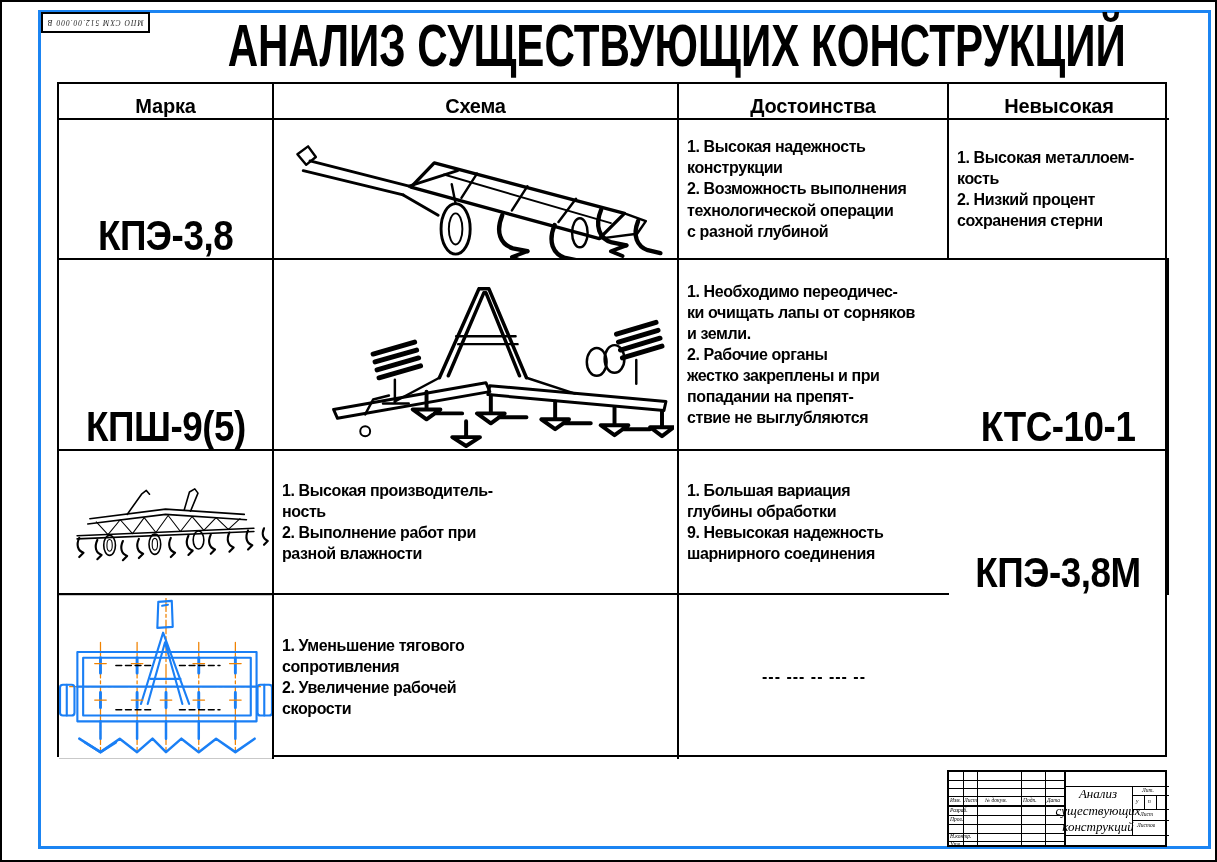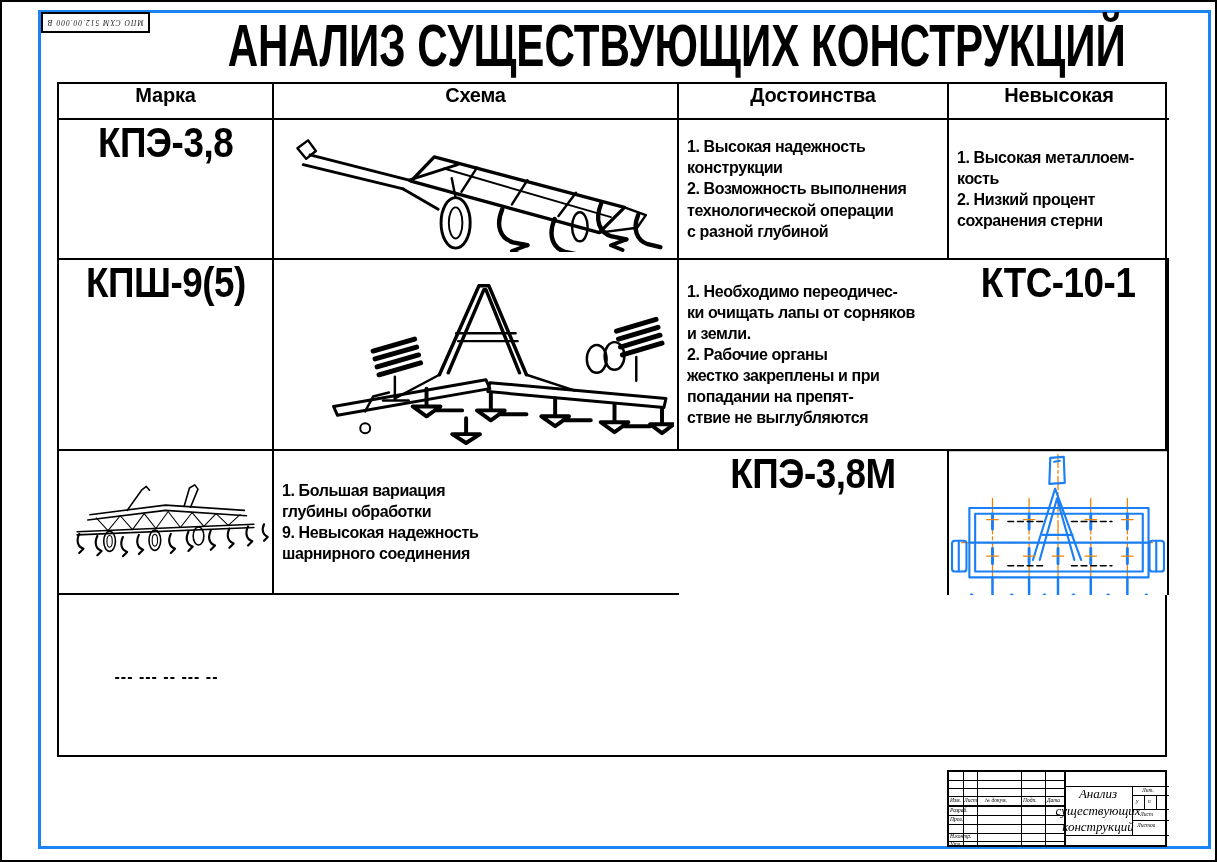--- a/index.html
+++ b/index.html
@@ -33,21 +33,21 @@
     transform:scale(0.78,1.08); transform-origin:center;
   }
   .tbl {
     position:absolute; left:55px; top:80px; width:1110px; height:675px;
     display:grid;
     grid-template-columns:215px 405px 270px 220px;
     grid-template-rows:36px 140px 191px 144px 164px;
     border:2px solid #000; background:#fff;
   }
   .cell { border-right:2px solid #000; border-bottom:2px solid #000;
-          display:flex; align-items:flex-start; justify-content:center; overflow:hidden; }
+          display:flex; align-items:flex-end; justify-content:center; overflow:hidden; }
   .cell.last-col { border-right:none; }
   .cell.last-row { border-bottom:none; }
   .hdr { font-weight:900; font-size:20px; letter-spacing:-0.2px; }
   .marka { font-weight:900; font-size:40px; letter-spacing:-0.5px; }
   .marka span { transform:scale(0.92,1.05); white-space:nowrap; }
   .txt { align-items:center; justify-content:flex-start; padding:6px 8px; }
   .txt div {
     white-space:pre-line; font-weight:bold; font-size:16px;
     line-height:1.32; letter-spacing:-0.4px; color:#000;
   }
@@ -198,20 +198,26 @@
           <path d="M150,98 c-6,13 -3,24 8,28 l-8,8"></path>
           <path d="M210,96 c-6,13 -3,24 8,28 l-8,8"></path>
           <path d="M243,92 c-6,13 -3,24 8,28 l-8,8"></path>
           <path d="M285,90 c-6,13 -3,24 8,28 l-8,8"></path>
           <path d="M320,86 c-6,13 -3,24 8,28 l-8,8"></path>
           <path d="M355,82 c-6,13 -3,24 8,28 l-8,8"></path>
           <path d="M385,78 c-5,11 -2,20 7,24 l-7,7"></path>
         </g>
       </svg>
     </div>
+    <div class="cell txt">
+        <div>1. Высокая производитель-
+ность
+2. Выполнение работ при
+разной влажности</div>
+      </div>
     <div class="cell txt last-col">
         <div>1. Большая вариация
 глубины обработки
 9. Невысокая надежность
 шарнирного соединения</div>
       </div>
 
     <div class="cell marka last-row">
         <span>КПЭ-3,8М</span>
       </div>
@@ -252,20 +258,26 @@
         </g>
 
         <g stroke="#1a7ff5" stroke-width="2.6">
           <path d="M46,128 v18 M84,128 v18 M114,128 v18 M148,128 v18 M186,128 v18"></path>
           <path d="M24,146 L46,160 L66,146 L84,160 L100,146 L114,160 L130,146 L148,160 L166,146 L186,160 L206,146"></path>
           <path d="M30,150 L46,160 M62,150 L46,160"></path>
         </g>
       </svg>
       </div>
     </div>
+    <div class="cell txt last-row">
+        <div>1. Уменьшение тягового
+сопротивления
+2. Увеличение рабочей
+скорости</div>
+      </div>
     <div class="cell txt last-col last-row" style="justify-content:center;">
         <div style="letter-spacing:1px;">--- --- -- --- --</div>
       </div>
   </div>
 
   <div class="tblock">
 
     <div class="tb-line" style="left:14px;top:0;width:1px;height:100%;"></div>
     <div class="tb-line" style="left:28px;top:0;width:1px;height:100%;"></div>
     <div class="tb-line" style="left:72px;top:0;width:1px;height:100%;"></div>

